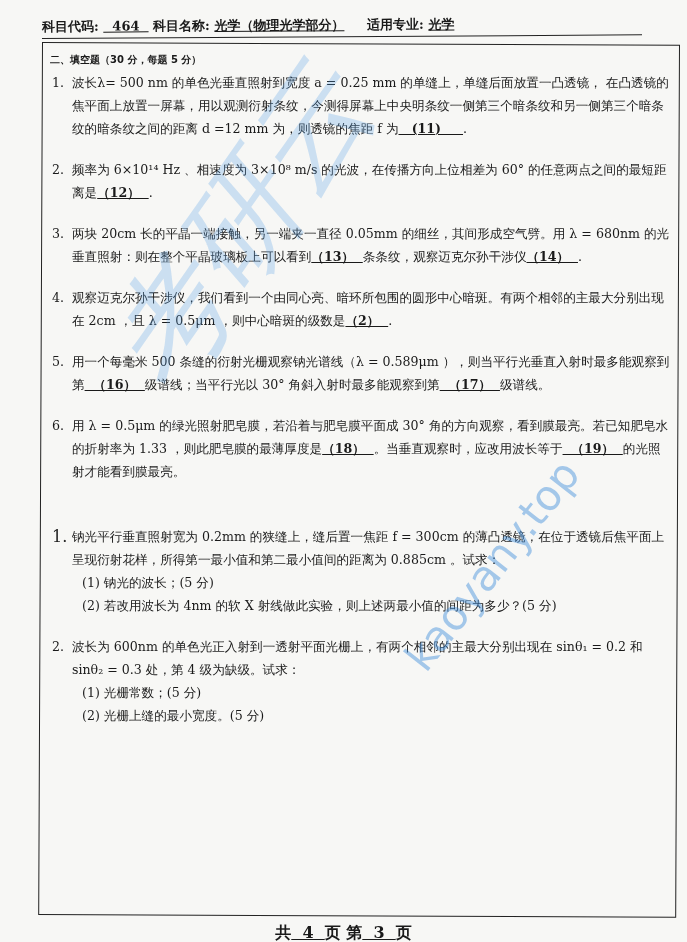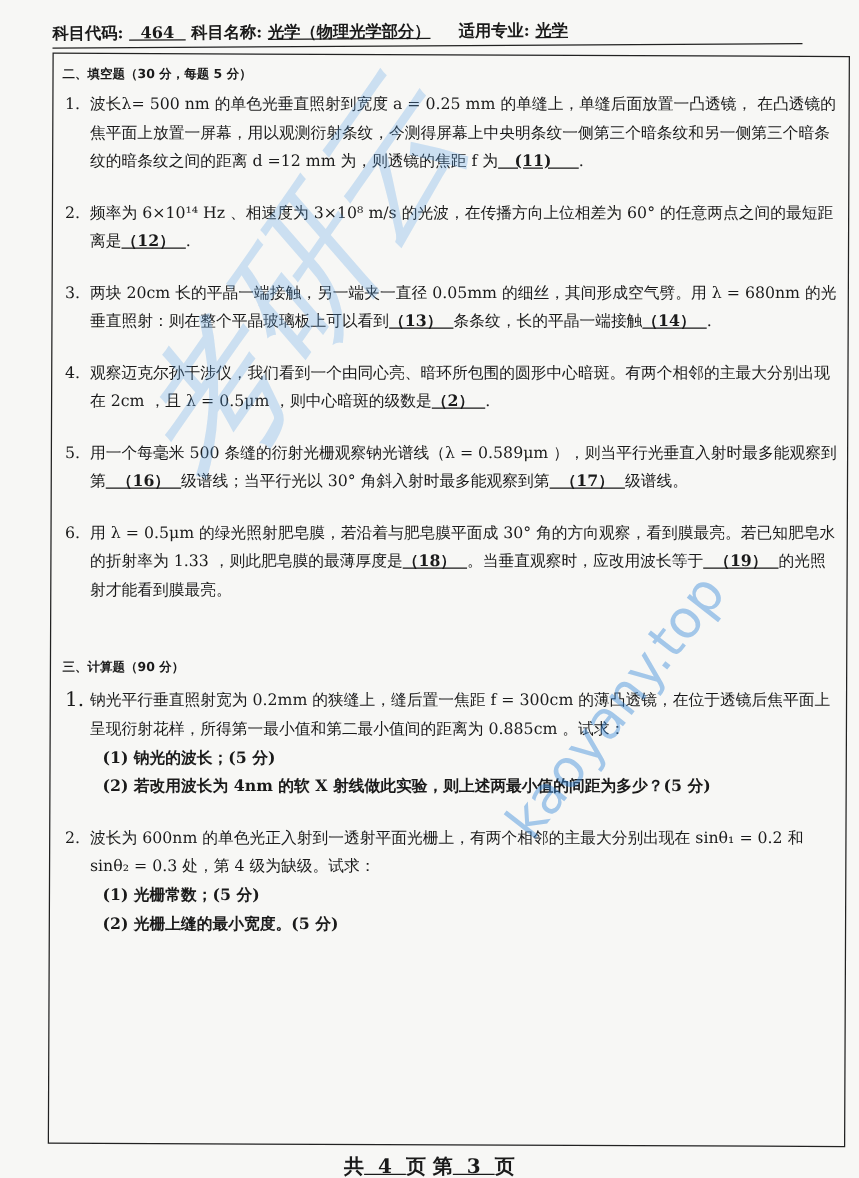--- a/index.html
+++ b/index.html
@@ -18,21 +18,21 @@
   .header .u { text-decoration: underline; font-weight: bold; }
   .box {
     position: absolute; left: 42px; top: 42px; width: 638px; height: 873px;
     border: 1.5px solid #222; box-sizing: border-box;
     transform: rotate(0.25deg); transform-origin: left top;
   }
   .content { position: absolute; left: 50px; top: 48px; width: 620px; font-size: 12.6px; line-height: 23px; }
   .sec-title { font-family: "DejaVu Sans", "Liberation Sans", sans-serif; font-weight: bold; font-size: 10px; }
   .q { position: relative; padding-left: 22px; margin-top: 0; }
   .q .num { position: absolute; left: 2px; top: 0; }
-  .sub { padding-left: 10px; font-weight: bold; }
+  .sub { padding-left: 10px; }
   .blank { text-decoration: underline; white-space: pre; font-weight: bold; }
   .gap { height: 18px; }
   .gap2 { height: 40px; }
   .footer {
     position: absolute; left: 0; width: 687px; top: 923px; text-align: center;
     font-size: 16px; font-weight: bold;
   }
   .footer .u { text-decoration: underline; white-space: pre; }
   .wm1 {
     position: absolute; left: 70px; top: 330px; font-size: 120px; color: rgba(90,160,230,0.28);
@@ -70,21 +70,21 @@
   <div class="gap"></div>
 
   <div class="q">
     <span class="num">2.</span>
     <span>频率为 6×10¹⁴ Hz 、相速度为 3×10⁸ m/s 的光波，在传播方向上位相差为 60° 的任意两点之间的最短距离是</span><span class="blank">（12）  </span><span>.</span>
   </div>
   <div class="gap"></div>
 
   <div class="q">
     <span class="num">3.</span>
-    <span>两块 20cm 长的平晶一端接触，另一端夹一直径 0.05mm 的细丝，其间形成空气劈。用 λ = 680nm 的光垂直照射：则在整个平晶玻璃板上可以看到</span><span class="blank">（13）  </span><span>条条纹，长的平晶一端接触</span><span class="blank">（14）  </span><span>.</span>
+    <span>两块 20cm 长的平晶一端接触，另一端夹一直径 0.05mm 的细丝，其间形成空气劈。用 λ = 680nm 的光垂直照射：则在整个平晶玻璃板上可以看到</span><span class="blank">（13）  </span><span>条条纹，观察迈克尔孙干涉仪</span><span class="blank">（14）  </span><span>.</span>
   </div>
   <div class="gap"></div>
 
   <div class="q">
     <span class="num">4.</span>
     <span>观察迈克尔孙干涉仪，我们看到一个由同心亮、暗环所包围的圆形中心暗斑。有两个相邻的主最大分别出现在 2cm ，且 λ = 0.5μm ，则中心暗斑的级数是</span><span class="blank">（2）  </span><span>.</span>
   </div>
   <div class="gap"></div>
 
   <div class="q">
@@ -92,21 +92,20 @@
     <span>用一个每毫米 500 条缝的衍射光栅观察钠光谱线（λ = 0.589μm ），则当平行光垂直入射时最多能观察到第</span><span class="blank">  （16）  </span><span>级谱线；当平行光以 30° 角斜入射时最多能观察到第</span><span class="blank">  （17）  </span><span>级谱线。</span>
   </div>
   <div class="gap"></div>
 
   <div class="q">
     <span class="num">6.</span>
     <span>用 λ = 0.5μm 的绿光照射肥皂膜，若沿着与肥皂膜平面成 30° 角的方向观察，看到膜最亮。若已知肥皂水的折射率为 1.33 ，则此肥皂膜的最薄厚度是</span><span class="blank">（18）  </span><span>。当垂直观察时，应改用波长等于</span><span class="blank">  （19）  </span><span>的光照射才能看到膜最亮。</span>
   </div>
   <div class="gap2"></div>
 
-  <div class="sec-title">三、计算题（90 分）</div>
 
   <div class="q" style="margin-top:2px">
     <span class="num" style="font-size:16px">1.</span>
     <span>钠光平行垂直照射宽为 0.2mm 的狭缝上，缝后置一焦距 f = 300cm 的薄凸透镜，在位于透镜后焦平面上呈现衍射花样，所得第一最小值和第二最小值间的距离为 0.885cm 。试求：</span>
     <div class="sub">(1)   钠光的波长；(5 分)</div>
     <div class="sub">(2)   若改用波长为 4nm 的软 X 射线做此实验，则上述两最小值的间距为多少？(5 分)</div>
   </div>
   <div class="gap"></div>
 
   <div class="q">

